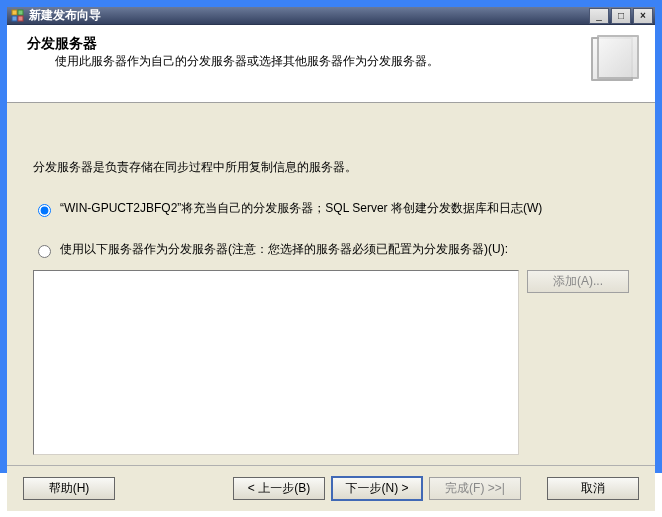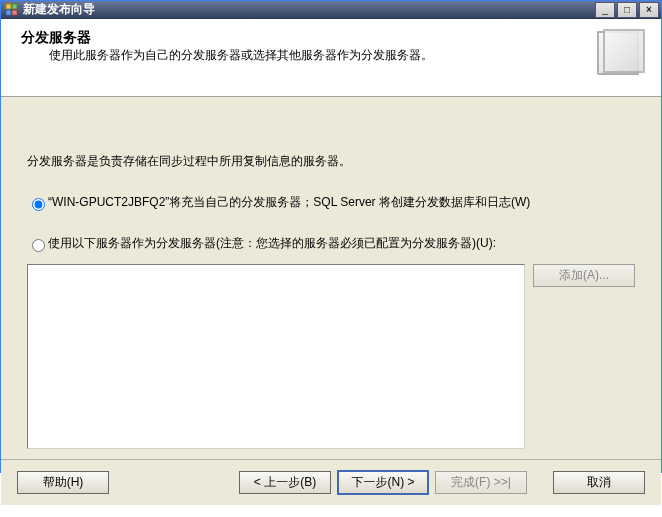--- a/index.html
+++ b/index.html
@@ -9,21 +9,21 @@
     font-size: 12px;
     background: #fff;
     color: #000;
     width: 662px;
     height: 517px;
     overflow: hidden;
   }
   .window {
     width: 662px;
     height: 473px;
-    border: 1px solid #3b82f6;
+    border: 7px solid #3b82f6;
     background: #ece9d8;
     display: flex;
     flex-direction: column;
     position: relative;
   }
   .titlebar {
     height: 22px;
     background: linear-gradient(#6b7a99, #344160);
     display: flex;
     align-items: center;
@@ -87,20 +87,21 @@
   .content {
     flex: 1;
     padding: 20px 26px 10px 26px;
     background: #ece9d8;
     position: relative;
   }
   .desc { margin-bottom: 24px; margin-top: 36px; }
   .radio-row {
     display: flex;
     align-items: center;
+    gap: 6px;
     margin-bottom: 24px;
   }
   .radio-row input[type="radio"]{
     width: 13px; height: 13px;
   }
   .list-area-wrap {
     display: flex;
     gap: 8px;
   }
   .list-area {

